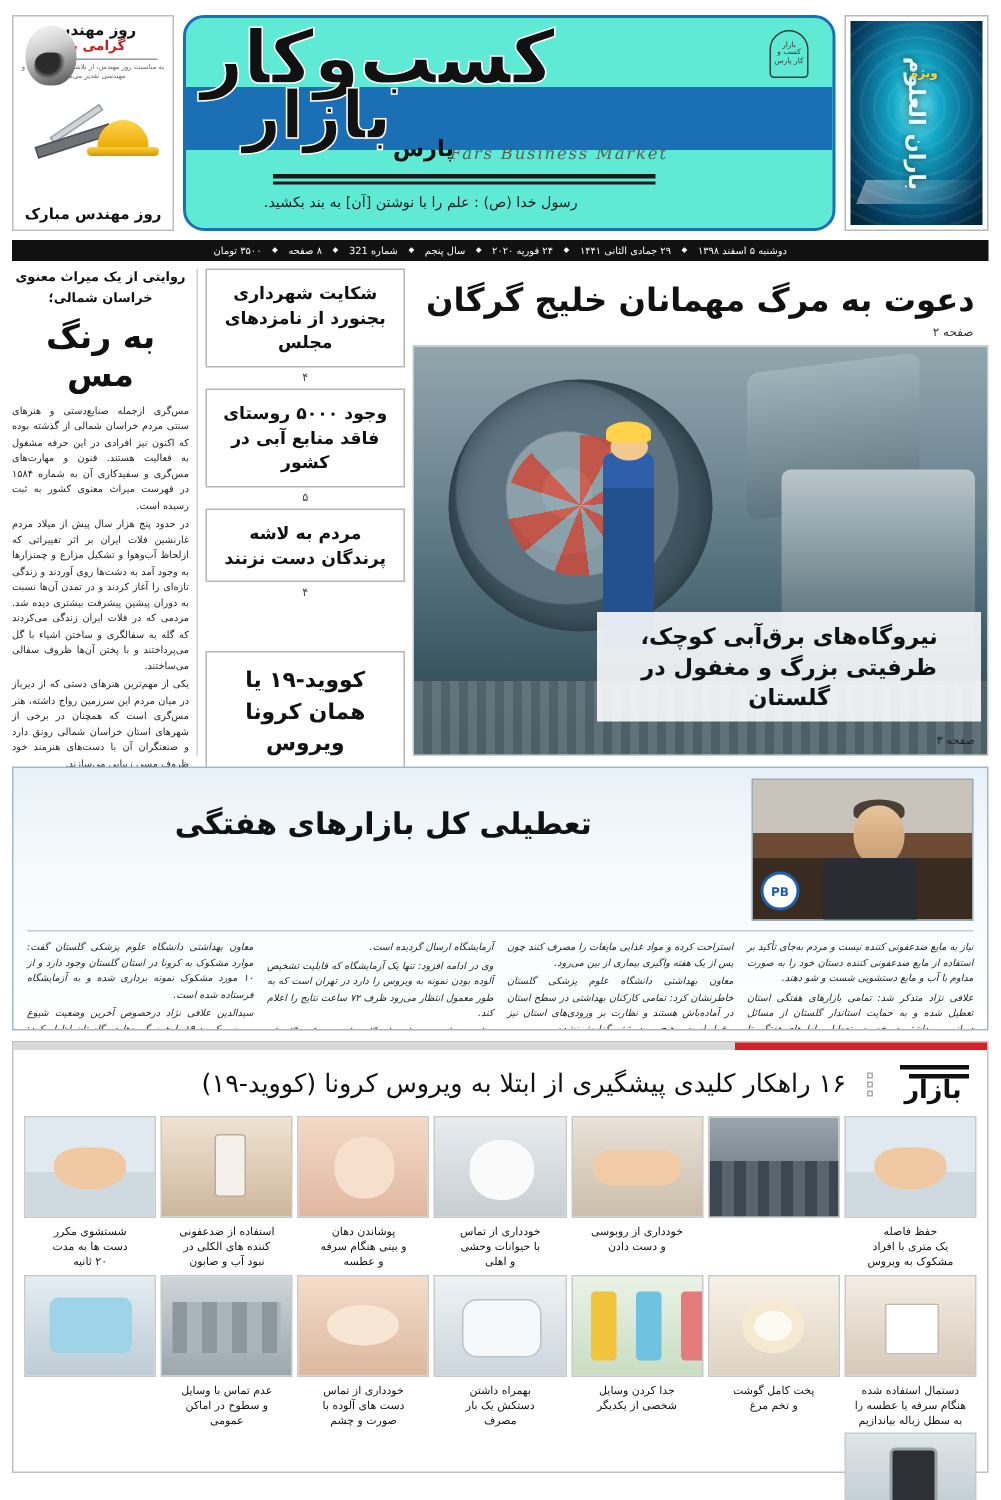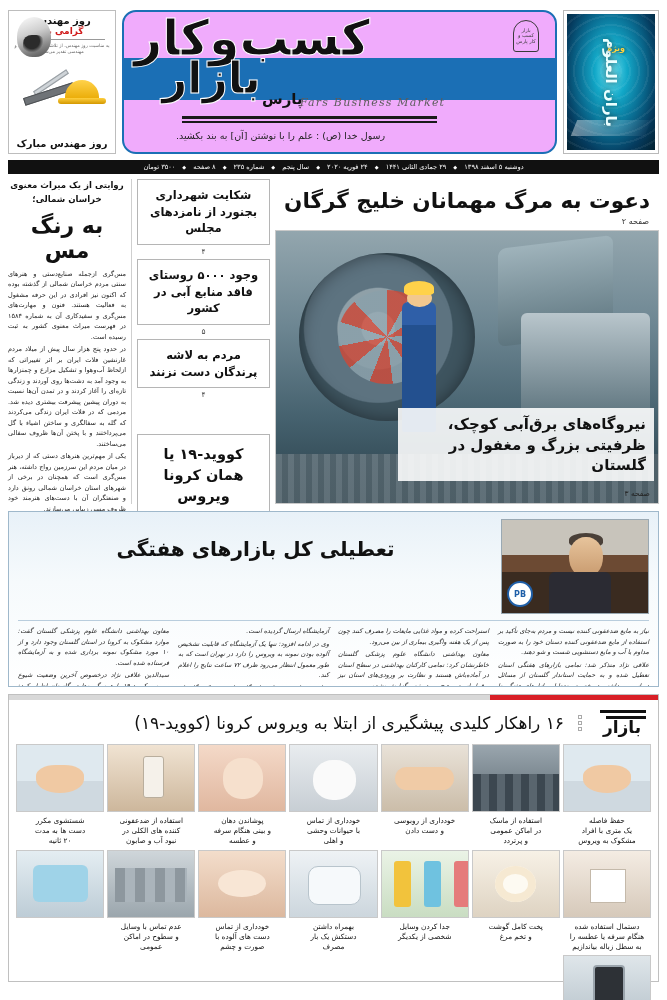--- a/index.html
+++ b/index.html
@@ -43,21 +43,21 @@
     text-shadow:0 0 6px rgba(0,0,0,.7), 0 0 14px rgba(120,240,255,.6);
   }
   .promo-sub{
     position:absolute; z-index:3; top:22%; right:34%; color:#ffd23f; font-size:8px; font-weight:bold;
     text-shadow:0 0 4px rgba(0,0,0,.8);
   }
 
   .mh-center { flex:1; position:relative; display:flex; flex-direction:column; }
   .mh-band-wrap{
     position:relative; flex:1;
-    border:2px solid #1b6fb5; border-radius:14px; background:#f0abfc; overflow:hidden;
+    border:2px solid #1b6fb5; border-radius:14px; background:#5eead4; overflow:hidden;
   }
   .blue-band{
     position:absolute; left:0; right:0; top:46px; height:42px; background:#1b6fb5;
   }
   .mh-logo-stamp{
     position:absolute; top:6px; right:14px; width:30px; height:36px; z-index:4;
     display:flex; align-items:center; justify-content:center;
   }
   .stamp-shape{
     width:26px; height:32px; border:1.4px solid #3a3a3a;
@@ -191,21 +191,21 @@
   }
   .floor-grate{
     position:absolute; left:0; right:0; bottom:0; height:18%;
     background:repeating-linear-gradient(90deg,#6d7c84 0 6px,#56666e 6px 12px);
     opacity:.8;
   }
   .caption-box{
     position:absolute; right:4px; bottom:22px; left:32%;
     background:rgba(255,255,255,.88); padding:6px 8px; text-align:right;
   }
-  .caption-box .c1{ font-size:15px; font-weight:bold; color:#111; line-height:1.35; }
+  .caption-box .c1{ font-size:15px; font-weight:bold; color:#111; line-height:1.35;text-align:center; }
   .caption-page{ position:absolute; right:8px; bottom:5px; font-size:7.5px; color:#222; }
 
   .u-mid{ width:133px; display:flex; flex-direction:column; gap:3px; }
   .brief{
     border:1px solid #b5b5b5; background:#fff; padding:7px 5px; text-align:center;
     font-size:11.5px; font-weight:bold; color:#111; line-height:1.45;
   }
   .brief-page{ text-align:center; font-size:7.5px; color:#444; margin:-1px 0 0 0; }
   .brief.big{ font-size:14.5px; padding:9px 5px 6px 5px;margin-top:32px; }
   .brief-photo{
@@ -395,21 +395,21 @@
 
   <div class="datebar">
     <span>دوشنبه ۵ اسفند ۱۳۹۸</span>
     <span class="dot">◆</span>
     <span>۲۹ جمادی الثانی ۱۴۴۱</span>
     <span class="dot">◆</span>
     <span>۲۴ فوریه ۲۰۲۰</span>
     <span class="dot">◆</span>
     <span>سال پنجم</span>
     <span class="dot">◆</span>
-    <span>شماره ۲۳۵</span>
+    <span>شماره 321</span>
     <span class="dot">◆</span>
     <span>۸ صفحه</span>
     <span class="dot">◆</span>
     <span>۳۵۰۰ تومان</span>
   </div>
 
   <div class="upper">
 
     <div class="u-left">
       <div class="lead-headline">دعوت به مرگ مهمانان خلیج گرگان</div>
@@ -513,21 +513,20 @@
       <div class="covid-title">۱۶ راهکار کلیدی پیشگیری از ابتلا به ویروس کرونا (کووید-۱۹)</div>
     </div>
 
     <div class="grid" id="covid-grid">
         <div class="cell">
           <div class="cell-img im-handwash"></div>
           <div class="cell-cap">حفظ فاصله<br>یک متری با افراد<br>مشکوک به ویروس</div>
         </div>
         <div class="cell">
           <div class="cell-img im-crowd"></div>
-          <div class="cell-cap">استفاده از ماسک<br>در اماکن عمومی<br>و پرتردد</div>
         </div>
         <div class="cell">
           <div class="cell-img im-hand"></div>
           <div class="cell-cap">خودداری از روبوسی<br>و دست دادن</div>
         </div>
         <div class="cell">
           <div class="cell-img im-dog"></div>
           <div class="cell-cap">خودداری از تماس<br>با حیوانات وحشی<br>و اهلی</div>
         </div>
         <div class="cell">

